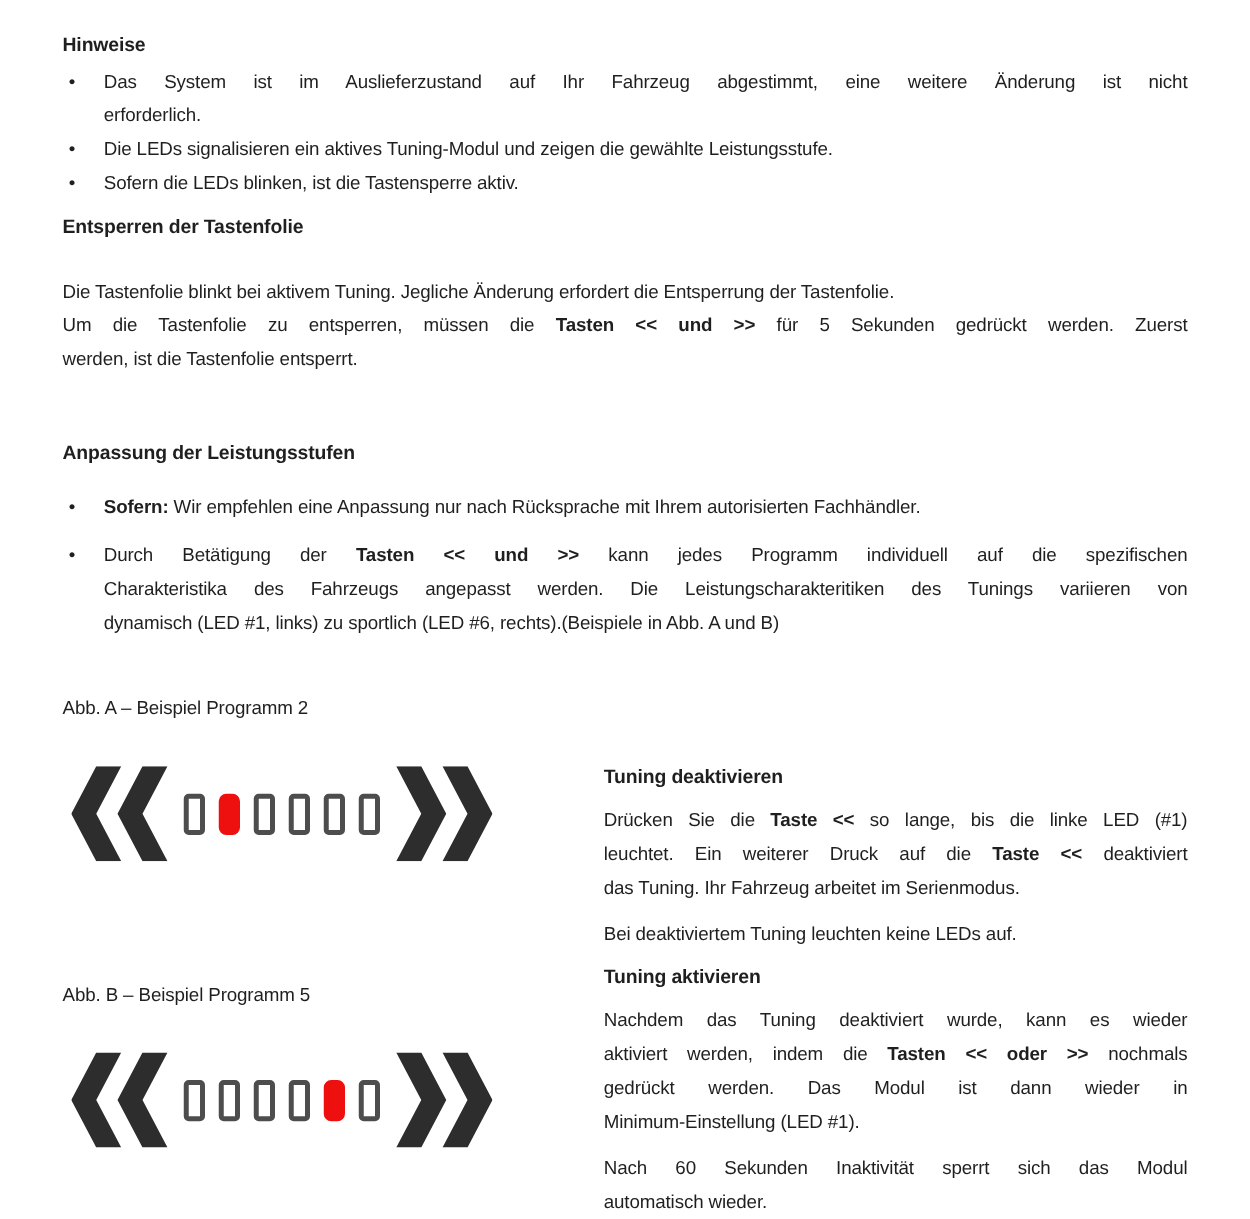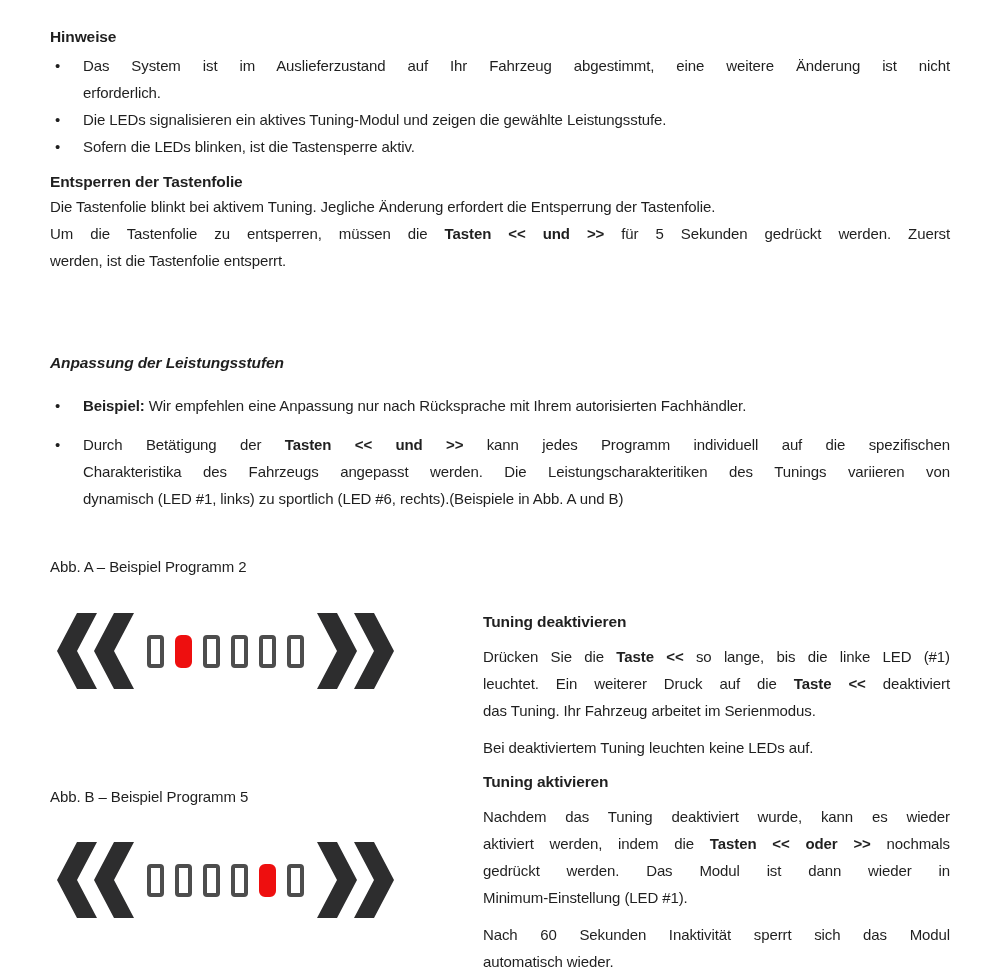--- a/index.html
+++ b/index.html
@@ -13,23 +13,23 @@
     font-size:15px;letter-spacing:-0.1px;overflow:hidden;
   }
   h2{font-size:15.5px;font-weight:700;margin:0;line-height:22px;}
   .tline{line-height:27px;}
   .tline.just{text-align:justify;text-align-last:justify;}
   .b{font-weight:700;}
   .sec{position:absolute;left:50px;width:900px;}
   #sec-hinweise{top:26px;}
   #sec-hinweise h2{margin-bottom:4px;}
   #sec-entsperren{top:171px;}
-  #sec-entsperren h2{}
+  #sec-entsperren h2{margin-bottom:27px;}
   #sec-anpassung{top:352px;}
-  #sec-anpassung h2{margin-bottom:18px;font-style:italic;}
+  #sec-anpassung h2{margin-bottom:18px;}
   #sec-anpassung .bullet + .bullet{margin-top:12px;}
   .bullet{display:flex;}
   .dot{width:28px;flex:none;padding-left:5px;line-height:27px;}
   .bcontent{flex:1;min-width:0;}
   .figlabel{position:absolute;font-size:15px;line-height:22px;text-align:right;}
   #abb-a-label{left:50px;top:556px;}
   #abb-b-label{left:50px;top:786px;}
   .figure{position:absolute;display:flex;align-items:center;gap:12px;height:80px;}
   #fig-a{left:57px;top:611px;}
   #fig-b{left:57px;top:840px;}
@@ -77,21 +77,21 @@
         <div class="tline just"><span>Um die Tastenfolie zu entsperren, müssen die </span><span class="b">Tasten &lt;&lt; und &gt;&gt;</span><span> für 5 Sekunden gedrückt werden. Zuerst</span></div>
         <div class="tline"><span>werden, ist die Tastenfolie entsperrt.</span></div>
       </div>
   </section>
 
   <section class="sec" id="sec-anpassung">
     <h2>Anpassung der Leistungsstufen</h2>
     <div class="bullet">
       <span class="dot">•</span>
       <div class="bcontent">
-          <div class="tline"><span class="b">Beispiel:</span><span> Wir empfehlen eine Anpassung nur nach Rücksprache mit Ihrem autorisierten Fachhändler.</span></div>
+          <div class="tline"><span class="b">Sofern:</span><span> Wir empfehlen eine Anpassung nur nach Rücksprache mit Ihrem autorisierten Fachhändler.</span></div>
         </div>
     </div>
     <div class="bullet">
       <span class="dot">•</span>
       <div class="bcontent">
           <div class="tline just"><span>Durch Betätigung der </span><span class="b">Tasten &lt;&lt; und &gt;&gt;</span><span> kann jedes Programm individuell auf die spezifischen</span></div>
           <div class="tline just"><span>Charakteristika des Fahrzeugs angepasst werden. Die Leistungscharakteritiken des Tunings variieren von</span></div>
           <div class="tline"><span>dynamisch (LED #1, links) zu sportlich (LED #6, rechts).(Beispiele in Abb. A und B)</span></div>
         </div>
     </div>

